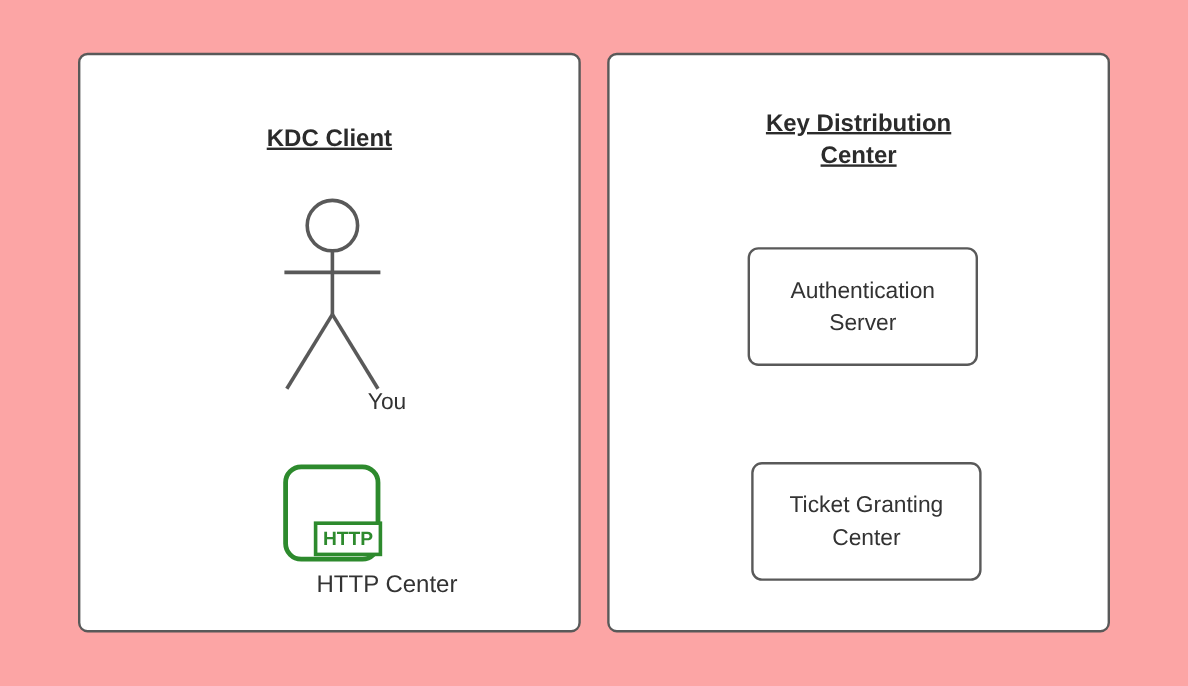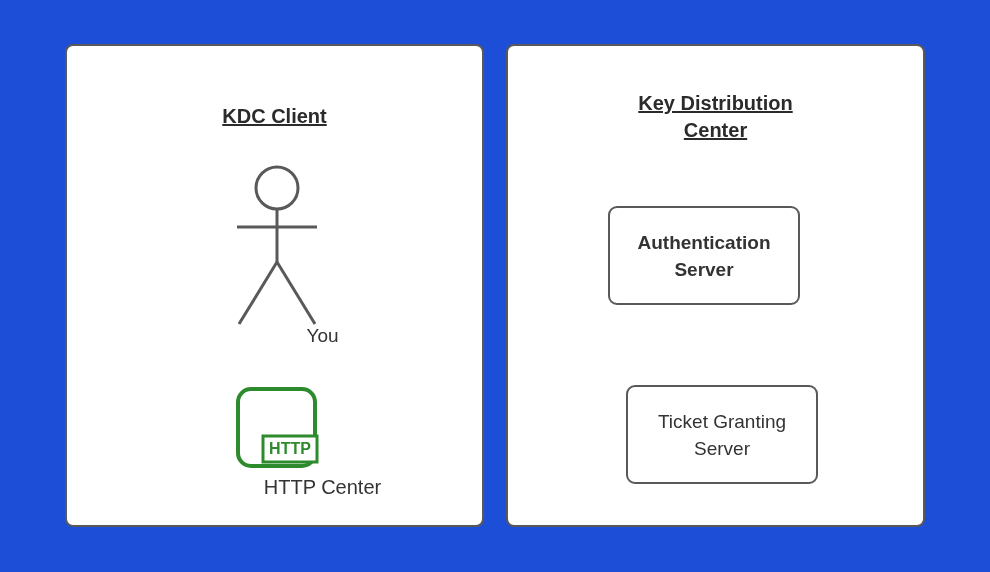--- a/index.html
+++ b/index.html
@@ -5,21 +5,21 @@
   html, body {
     margin: 0;
     padding: 0;
     background: #ffffff;
     font-family: "Liberation Sans", "DejaVu Sans", sans-serif;
   }
   .canvas {
     position: relative;
     width: 990px;
     height: 572px;
-    background: #1d4ed8;
+    background: #fca5a5;
     overflow: hidden;
     color: #333333;
   }
   .panel {
     position: absolute;
     top: 44px;
     width: 415px;
     height: 479px;
     background: #ffffff;
     border: 2px solid #595959;
@@ -67,21 +67,21 @@
     position: absolute;
     width: 188px;
     height: 95px;
     background: #ffffff;
     border: 2px solid #595959;
     border-radius: 9px;
     display: flex;
     align-items: center;
     justify-content: center;
   }
-  .node-auth { left: 100px; top: 160px; font-weight: bold; }
+  .node-auth { left: 115px; top: 160px; }
   .node-tgs  { left: 118px; top: 339px; }
   .node-label {
     display: inline-block;
     width: 160px;
     text-align: center;
     font-size: 19px;
     line-height: 27px;
     color: #333333;
   }
 </style>
@@ -113,17 +113,17 @@
   </div>
 
   <div class="panel right">
     <div class="panel-title kdc-title wrap">Key Distribution Center</div>
 
     <div class="node-box node-auth">
       <span class="node-label">Authentication Server</span>
     </div>
 
     <div class="node-box node-tgs">
-      <span class="node-label">Ticket Granting Server</span>
+      <span class="node-label">Ticket Granting Center</span>
     </div>
   </div>
 
 </div>
 
 </body></html>

